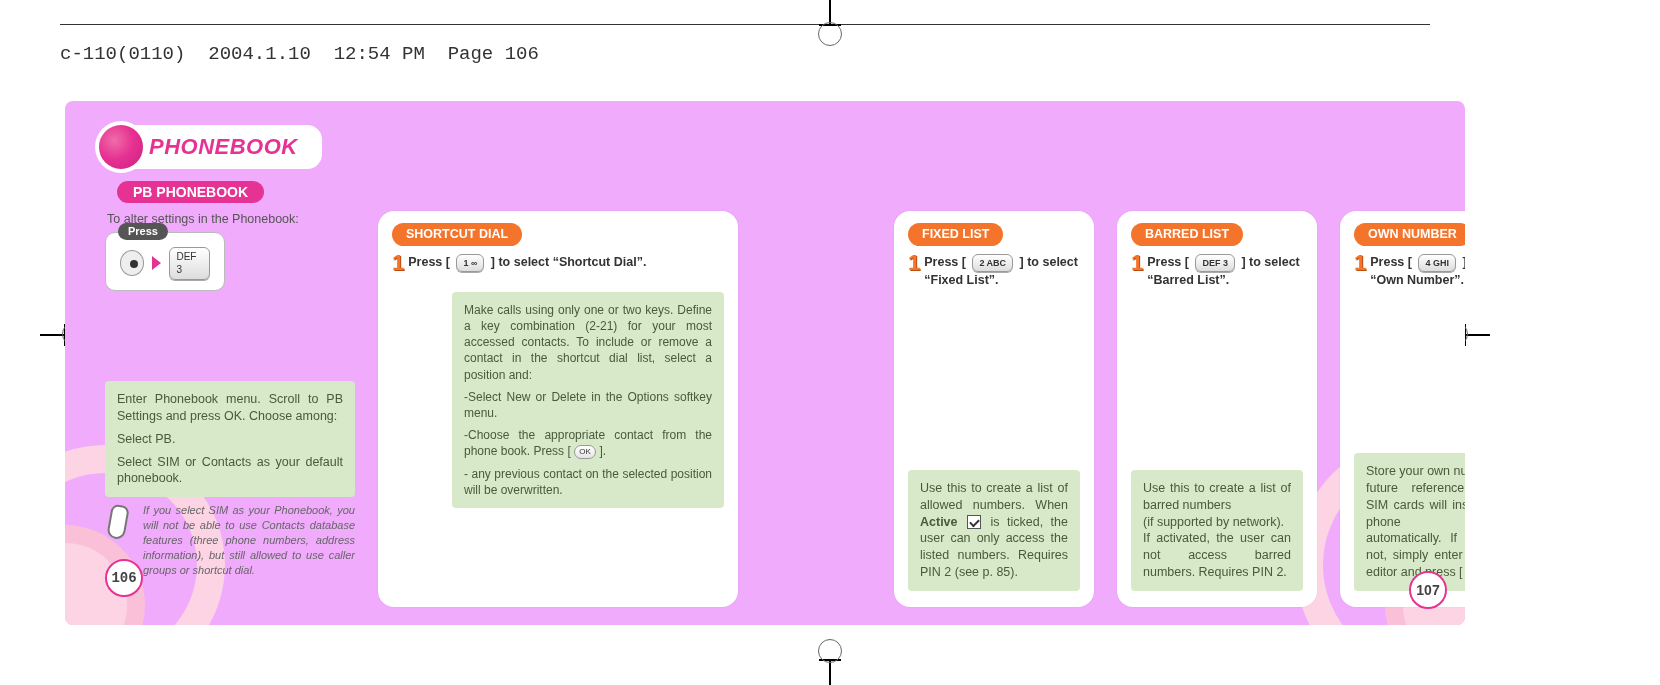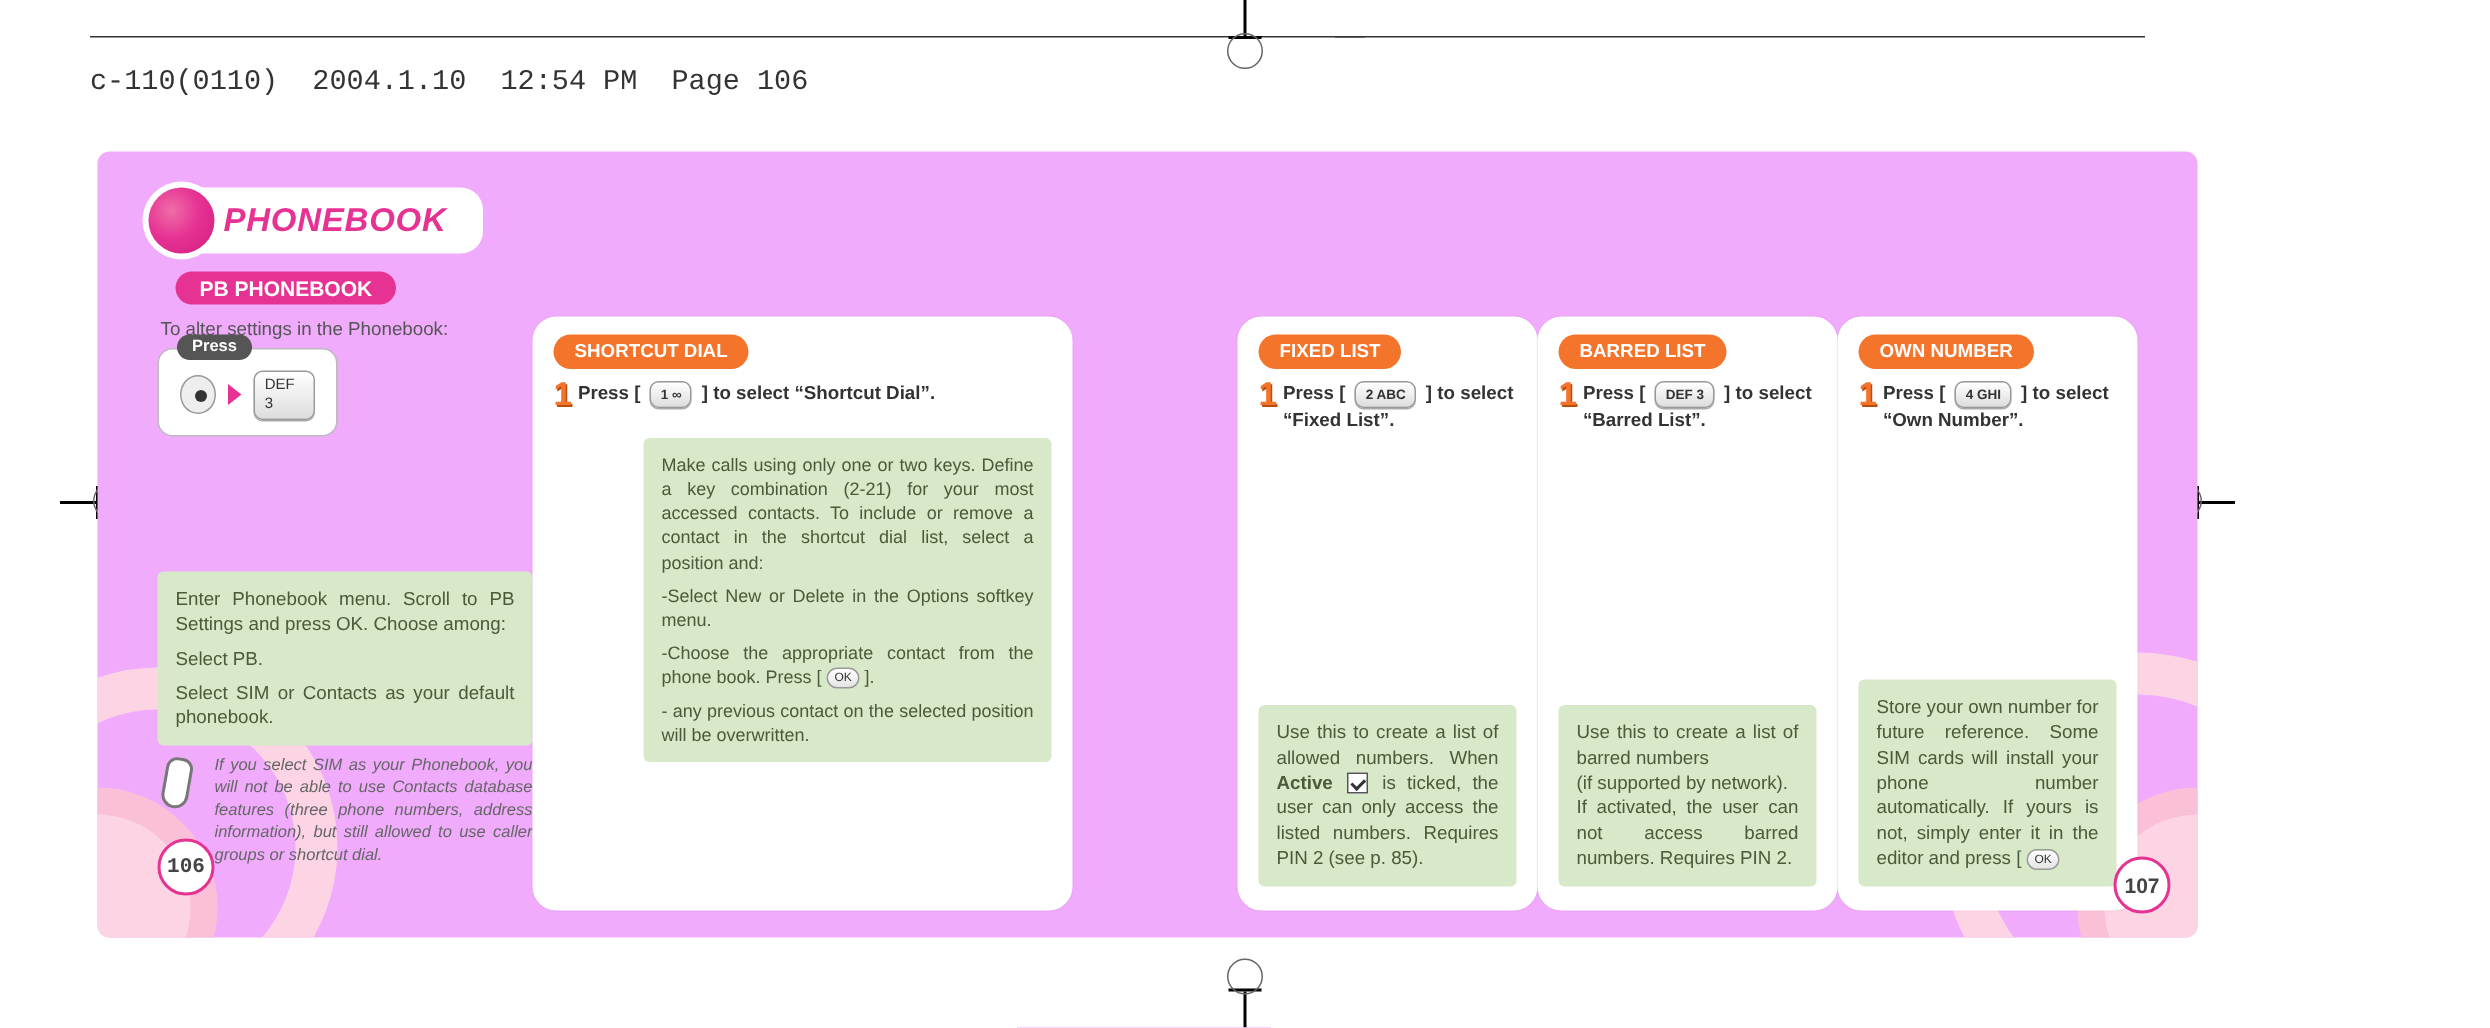--- a/index.html
+++ b/index.html
@@ -113,21 +113,21 @@
     border-radius:12px;
     margin-left:12px;
   }
   .section-line {
     position:absolute; left:0; right:0; top:11px; height:3px;
     background:#e63393; z-index:-1;
   }
 
   .content {
     position:absolute; top:110px; left:40px; right:18px; bottom:18px;
-    display:flex; gap:0;
+    display:flex; gap:23px;
     font-size:12.5px;
     line-height:1.35;
   }
 
   .sidebar { width:250px; flex:0 0 250px; position:relative;}
   .sidebar .alter-text { font-size:12.5px; color:#555; padding-left:2px;}
   .press-box {
     margin-top:4px;
     border:1px solid #bbb; border-radius:10px;
     padding:14px 14px 10px 14px;

